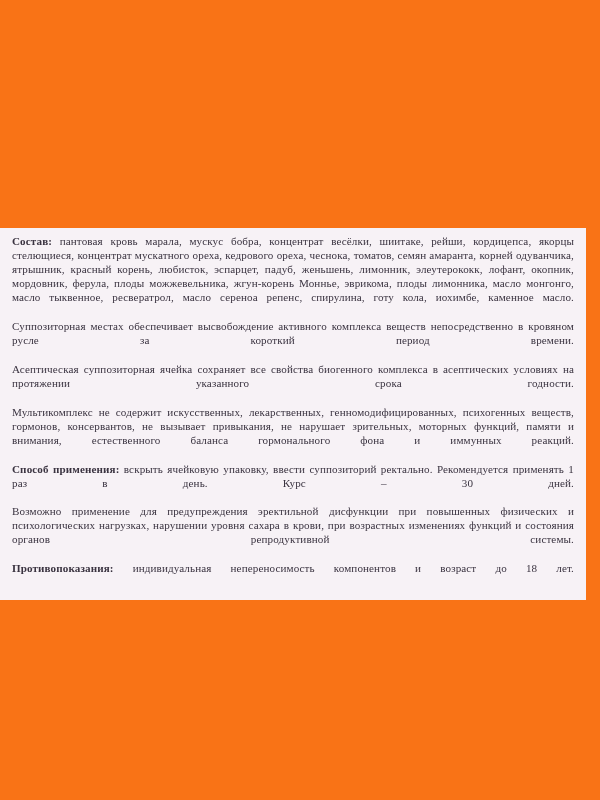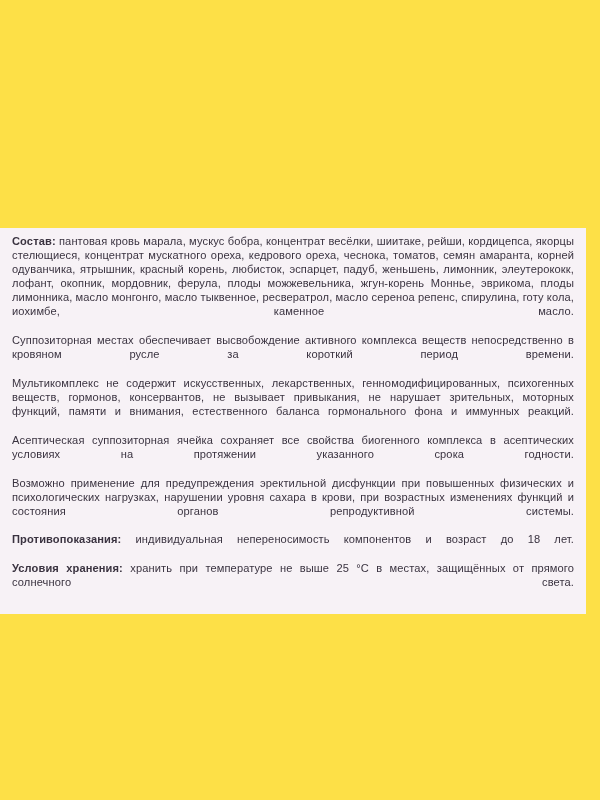--- a/index.html
+++ b/index.html
@@ -57,53 +57,53 @@
   }
 
   .compact {
     text-align: center;
   }
   .compact:after { display: none; }
 </style>
 </head>
 <body>
 
-<div id="label-root" style="background: #fde047;">
+<div id="label-root" style="background: #f97316; font-family: Liberation Serif, serif;">
 
   <div id="top-blank-area"></div>
 
   <div id="info-panel" style="background: rgb(247, 242, 246); color: rgb(58, 51, 64);">
 
     <p>
       <span class="lead">Состав:</span><span> пантовая кровь марала, мускус бобра, концентрат весёлки, шиитаке, рейши, кордицепса, якорцы стелющиеся, концентрат мускатного ореха, кедрового ореха, чеснока, томатов, семян амаранта, корней одуванчика, ятрышник, красный корень, любисток, эспарцет, падуб, женьшень, лимонник, элеутерококк, лофант, окопник, мордовник, ферула, плоды можжевельника, жгун-корень Моннье, эврикома, плоды лимонника, масло монгонго, масло тыквенное, ресвератрол, масло сереноа репенс, спирулина, готу кола, иохимбе, каменное масло.</span>
     </p>
 
     <p>
       <span class="lead"></span><span>Суппозиторная местах обеспечивает высвобождение активного комплекса веществ непосредственно в кровяном русле за короткий период времени.</span>
     </p>
 
     <p>
+      <span class="lead"></span><span>Асептическая суппозиторная ячейка сохраняет все свойства биогенного комплекса в асептических условиях на протяжении указанного срока годности.</span>
+    </p>
+
+    <p>
       <span class="lead"></span><span>Мультикомплекс не содержит искусственных, лекарственных, генномодифицированных, психогенных веществ, гормонов, консервантов, не вызывает привыкания, не нарушает зрительных, моторных функций, памяти и внимания, естественного баланса гормонального фона и иммунных реакций.</span>
     </p>
 
     <p>
-      <span class="lead"></span><span>Асептическая суппозиторная ячейка сохраняет все свойства биогенного комплекса в асептических условиях на протяжении указанного срока годности.</span>
+      <span class="lead">Способ применения:</span><span> вскрыть ячейковую упаковку, ввести суппозиторий ректально. Рекомендуется применять 1 раз в день. Курс –  30 дней.</span>
     </p>
-
 
     <p>
       <span class="lead"></span><span>Возможно применение для предупреждения эректильной дисфункции при повышенных физических и психологических нагрузках, нарушении уровня сахара в крови, при возрастных изменениях функций и состояния органов репродуктивной системы.</span>
     </p>
 
     <p class="compact">
       <span class="lead">Противопоказания:</span><span> индивидуальная непереносимость компонентов и возраст до 18 лет.</span>
     </p>
 
-    <p>
-      <span class="lead">Условия хранения:</span><span> хранить при температуре не выше 25 °C в местах, защищённых от прямого солнечного света.</span>
-    </p>
 
 
   </div>
 
   <div id="bottom-blank-area"></div>
 
 </div>
 
 </body></html>

